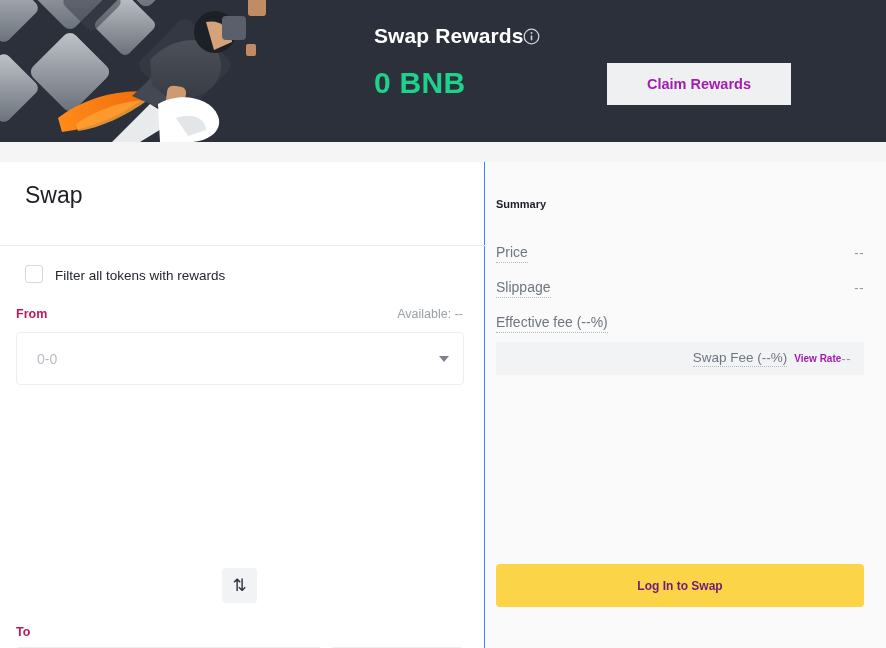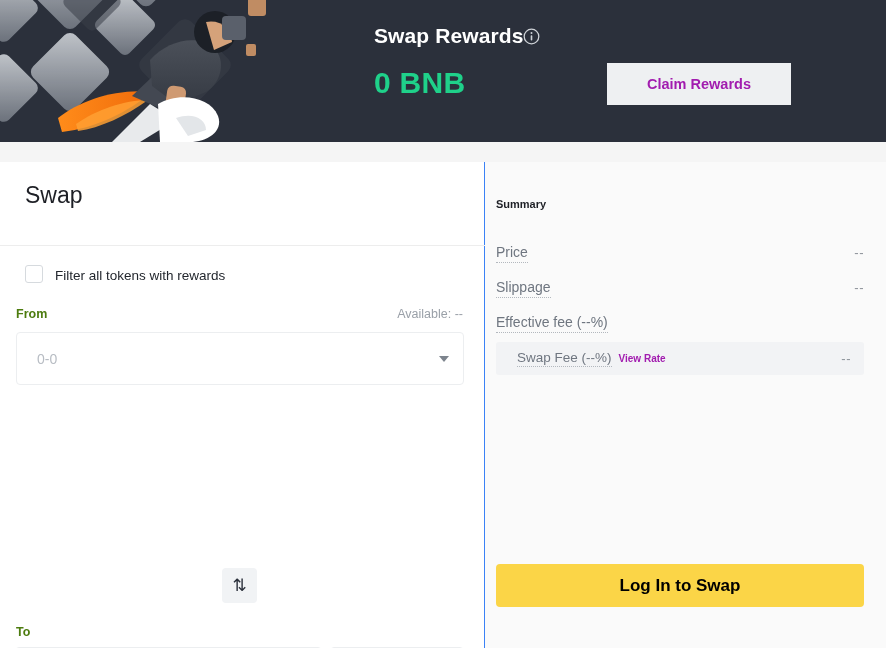--- a/index.html
+++ b/index.html
@@ -94,21 +94,21 @@
     width: 18px; height: 18px;
     border: 1px solid #d6dade; border-radius: 3px;
     background: #ffffff;
   }
   .filter-label { font-size: 13.5px; color: #23272e; }
 
   .field-label-row {
     position: absolute; left: 16px; right: 21px; top: 145px;
     display: flex; align-items: baseline; justify-content: space-between;
   }
-  .field-label { font-size: 12.5px; font-weight: bold; color: #4d7c0f; }
+  .field-label { font-size: 12.5px; font-weight: bold; color: #be185d; }
   .available { font-size: 12.5px; color: #9aa0a8; }
 
   .from-select {
     position: absolute; left: 16px; top: 170px;
     width: 448px; height: 53px;
     border: 1px solid #eceef0; border-radius: 4px;
     background: #ffffff;
     display: flex; align-items: center;
   }
   .from-placeholder {
@@ -159,36 +159,36 @@
     font-size: 14px; color: #6f7680;
     border-bottom: 1px dotted #b3b8be;
     padding-bottom: 2px;
   }
   .sum-value { font-size: 13px; color: #8c9299; letter-spacing: .5px; }
 
   .fee-row {
     position: absolute; left: 11px; top: 180px;
     width: 368px; height: 33px;
     background: #f2f3f5; border-radius: 3px;
-    display: flex; align-items: center; justify-content: space-between;
+    display: flex; align-items: center; justify-content: flex-end;
     padding: 0 13px 0 21px;
   }
   .fee-left { display: flex; align-items: baseline; gap: 7px; }
   .fee-label {
     font-size: 13.5px; color: #6f7680;
     border-bottom: 1px dotted #b3b8be; padding-bottom: 1px;
   }
   .view-rate { font-size: 10px; color: #a21caf; font-weight: bold; }
 
   .login-btn {
     position: absolute; left: 11px; top: 402px;
     width: 368px; height: 43px;
     background: #fbd547; border: none; border-radius: 4px;
     font-family: "Liberation Sans", sans-serif;
-    font-size: 17px; font-weight: bold; color: #000000;
+    font-size: 12px; font-weight: bold; color: #701a75;
     cursor: pointer;
   }
 </style>
 </head>
 <body>
 
 <div class="page">
 
   <div class="hero">
 

